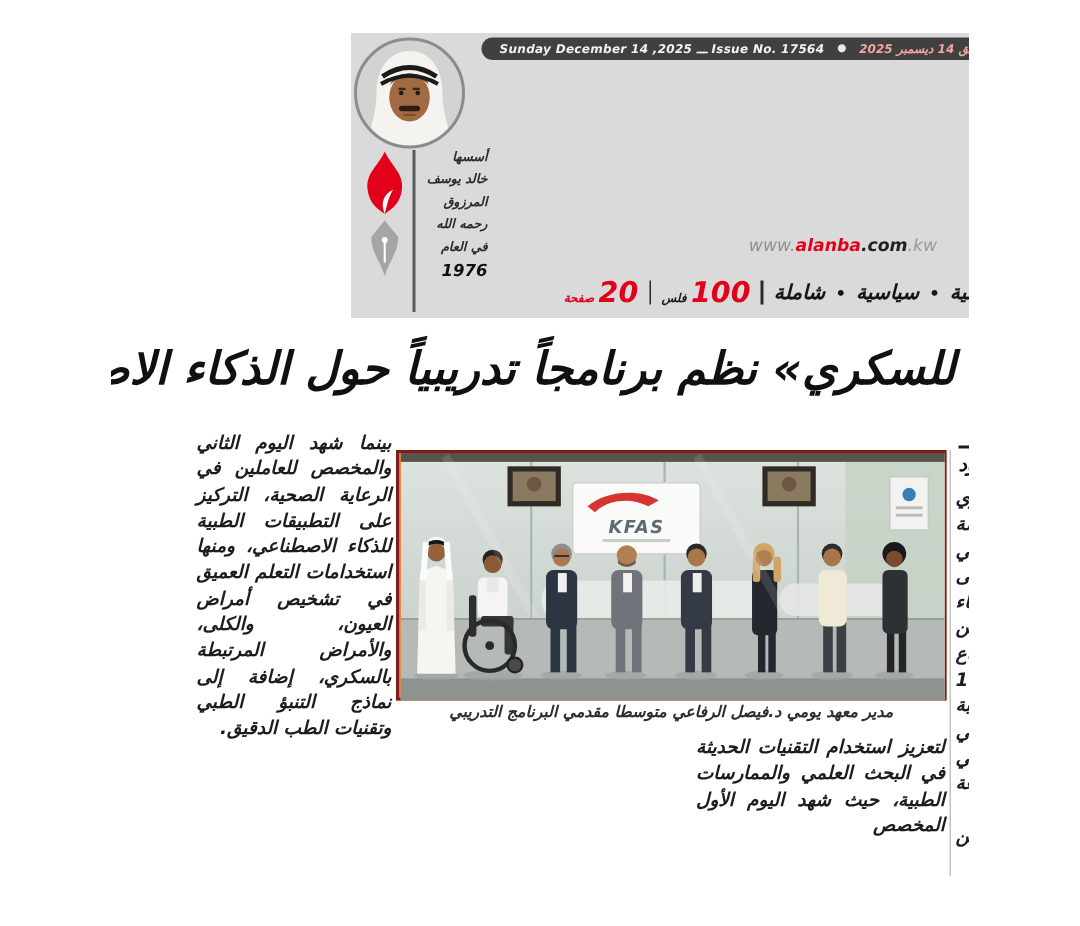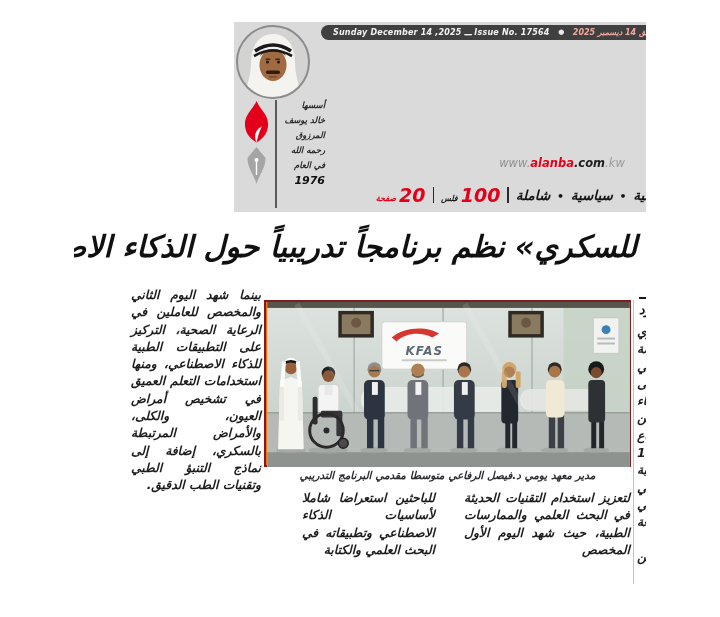--- a/index.html
+++ b/index.html
@@ -345,20 +345,17 @@
 
   <div class="abs vrule"></div>
 
   <div class="abs col col-right">
     <p>نظم معهد دسمان للسكري والذي أنشأته مؤسسة الكويت للتقدم العلمي برنامجا تدريبيا مكثفا على مدى يومين بعنوان «الذكاء الاصطناعي للباحثين والعاملين في القطاع الصحي»، وذلك يومي 11 و13 ديسمبر بمشاركة نخبة من الخبراء العالميين في مجال الذكاء الاصطناعي والعلوم الصحية من جامعة أوتاوا بكندا.</p>
     <p>ويأتي هذا النشاط ضمن جهوده الريادية</p>
   </div>
   <div class="abs col col-mid-right">
     <p>لتعزيز استخدام التقنيات الحديثة في البحث العلمي والممارسات الطبية، حيث شهد اليوم الأول المخصص</p>
   </div>
-  <div class="abs col col-mid-left">
-    <p>للباحثين استعراضا شاملا لأساسيات الذكاء الاصطناعي وتطبيقاته في البحث العلمي والكتابة</p>
-  </div>
   <div class="abs col col-left">
     <p>بينما شهد اليوم الثاني والمخصص للعاملين في الرعاية الصحية، التركيز على التطبيقات الطبية للذكاء الاصطناعي، ومنها استخدامات التعلم العميق في تشخيص أمراض العيون، والكلى، والأمراض المرتبطة بالسكري، إضافة إلى نماذج التنبؤ الطبي وتقنيات الطب الدقيق.</p>
   </div>
 
 </div>
 
 </body></html>

